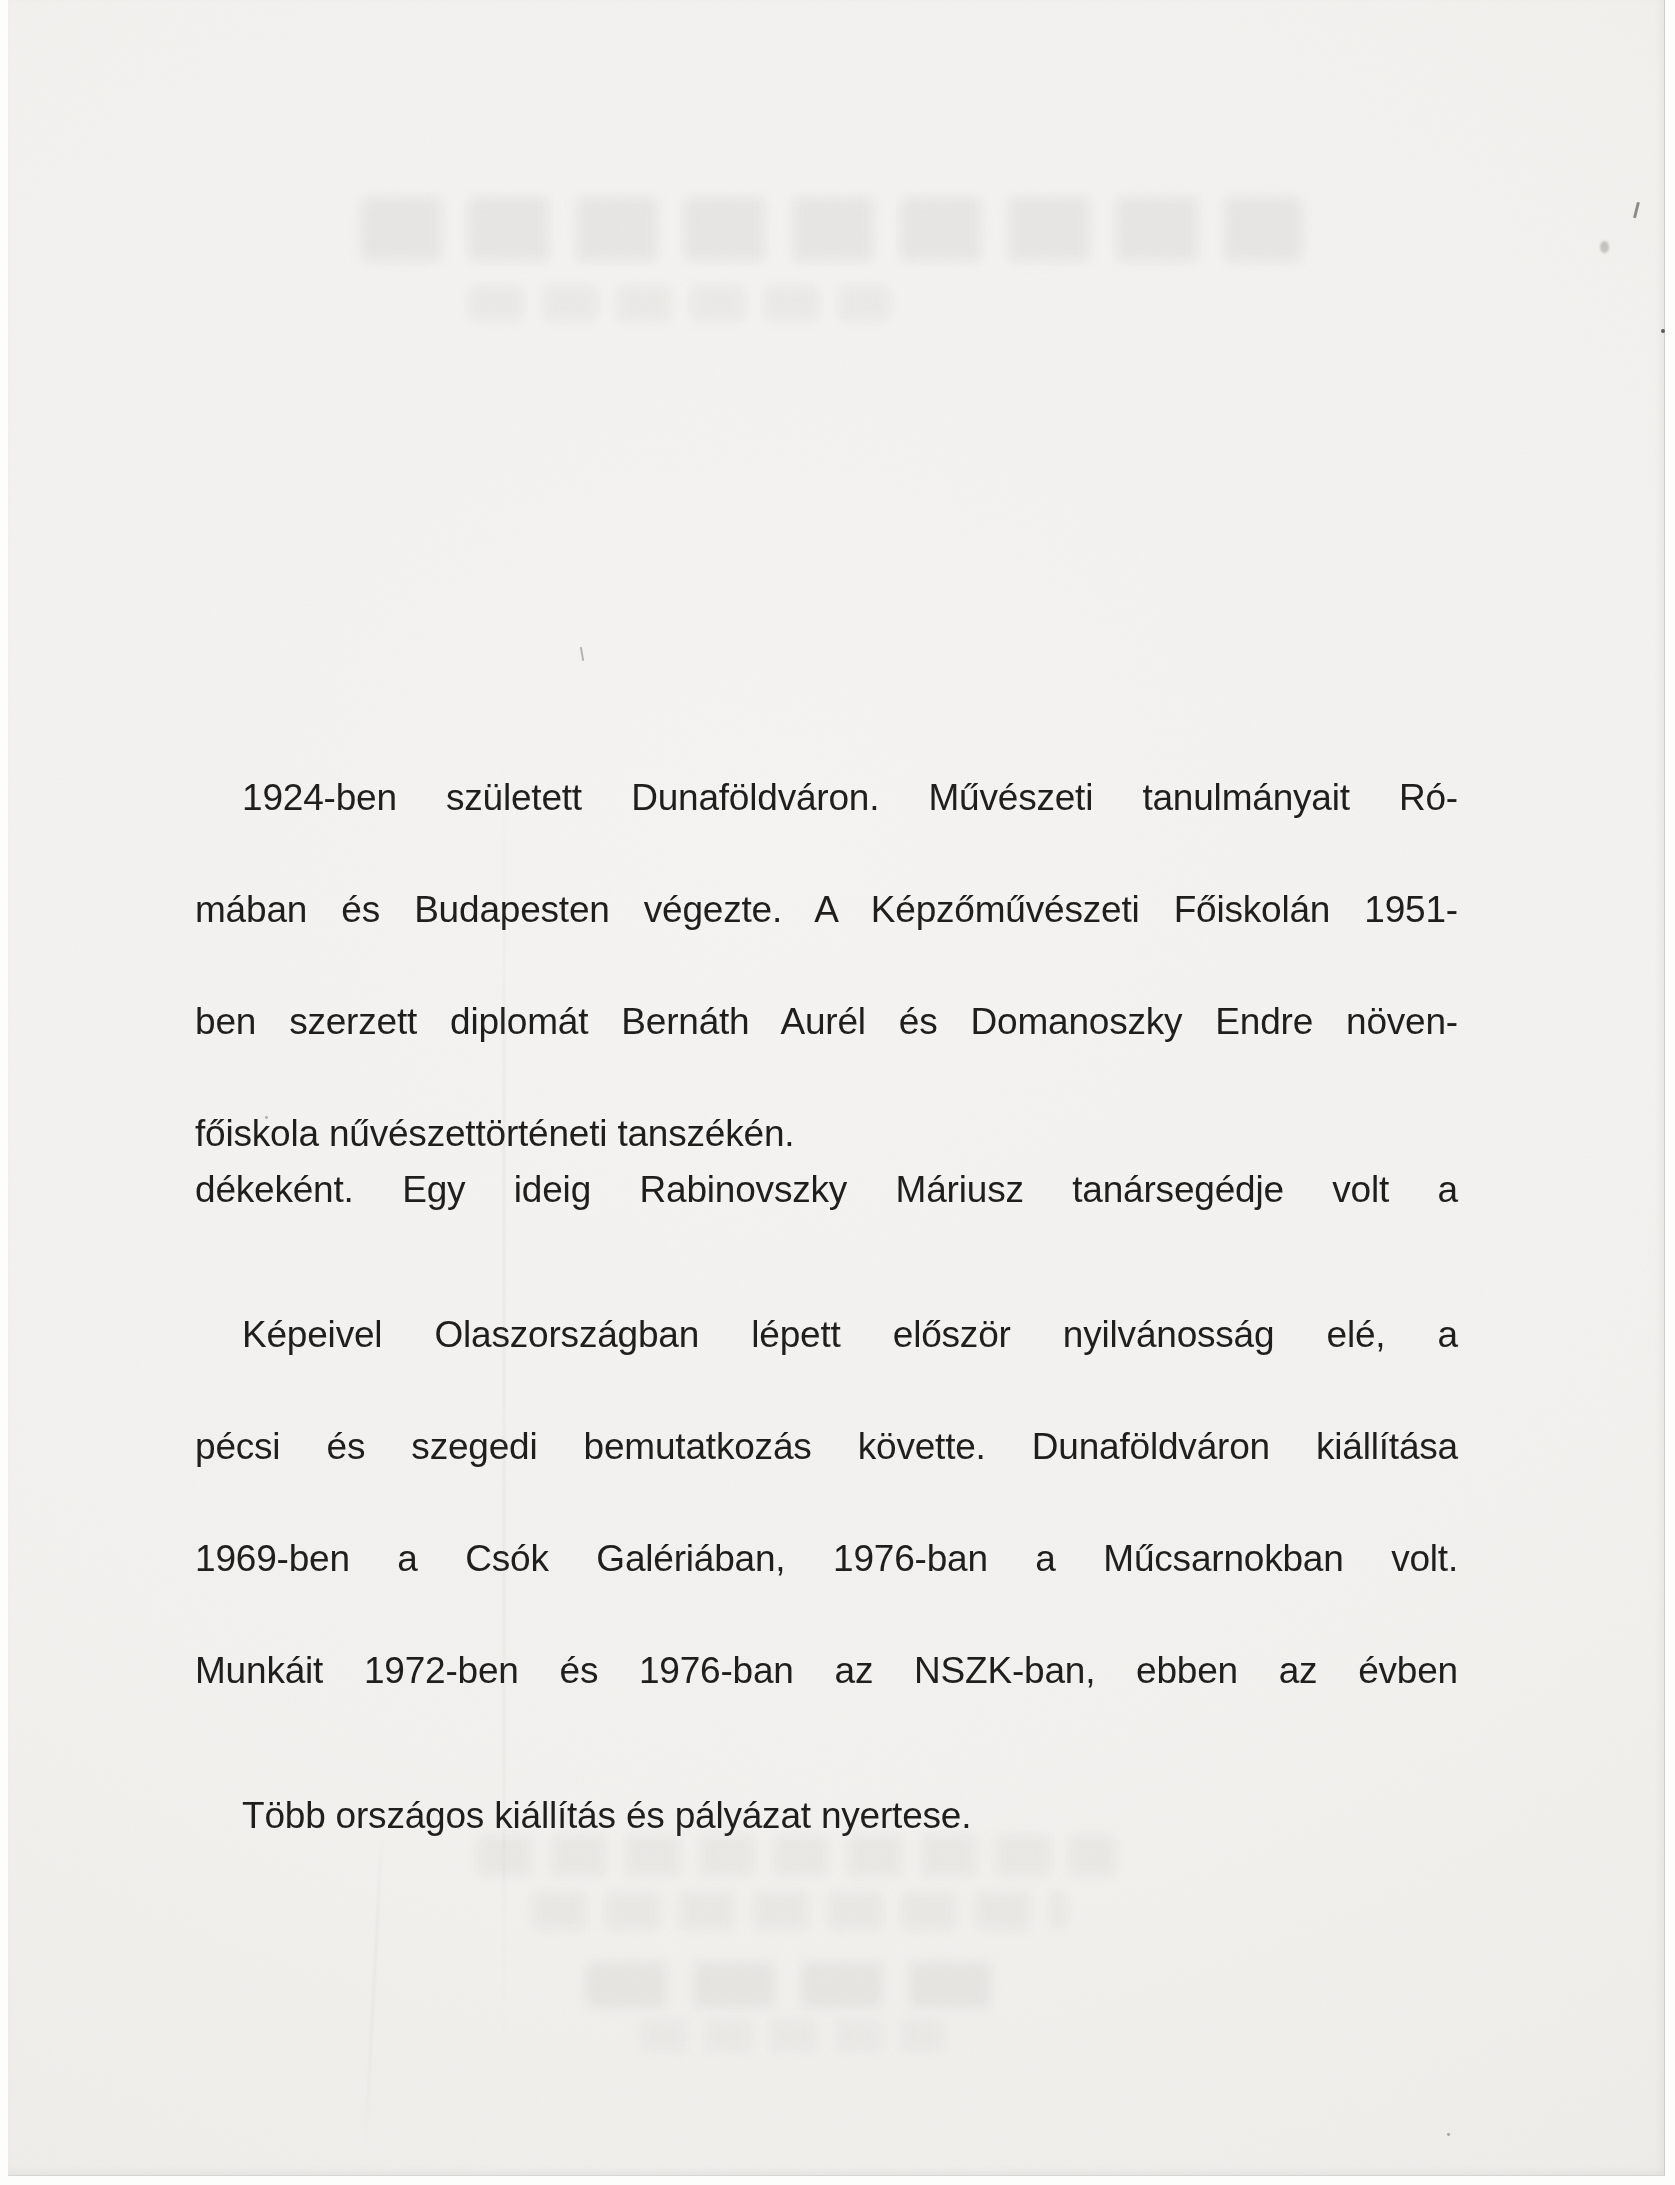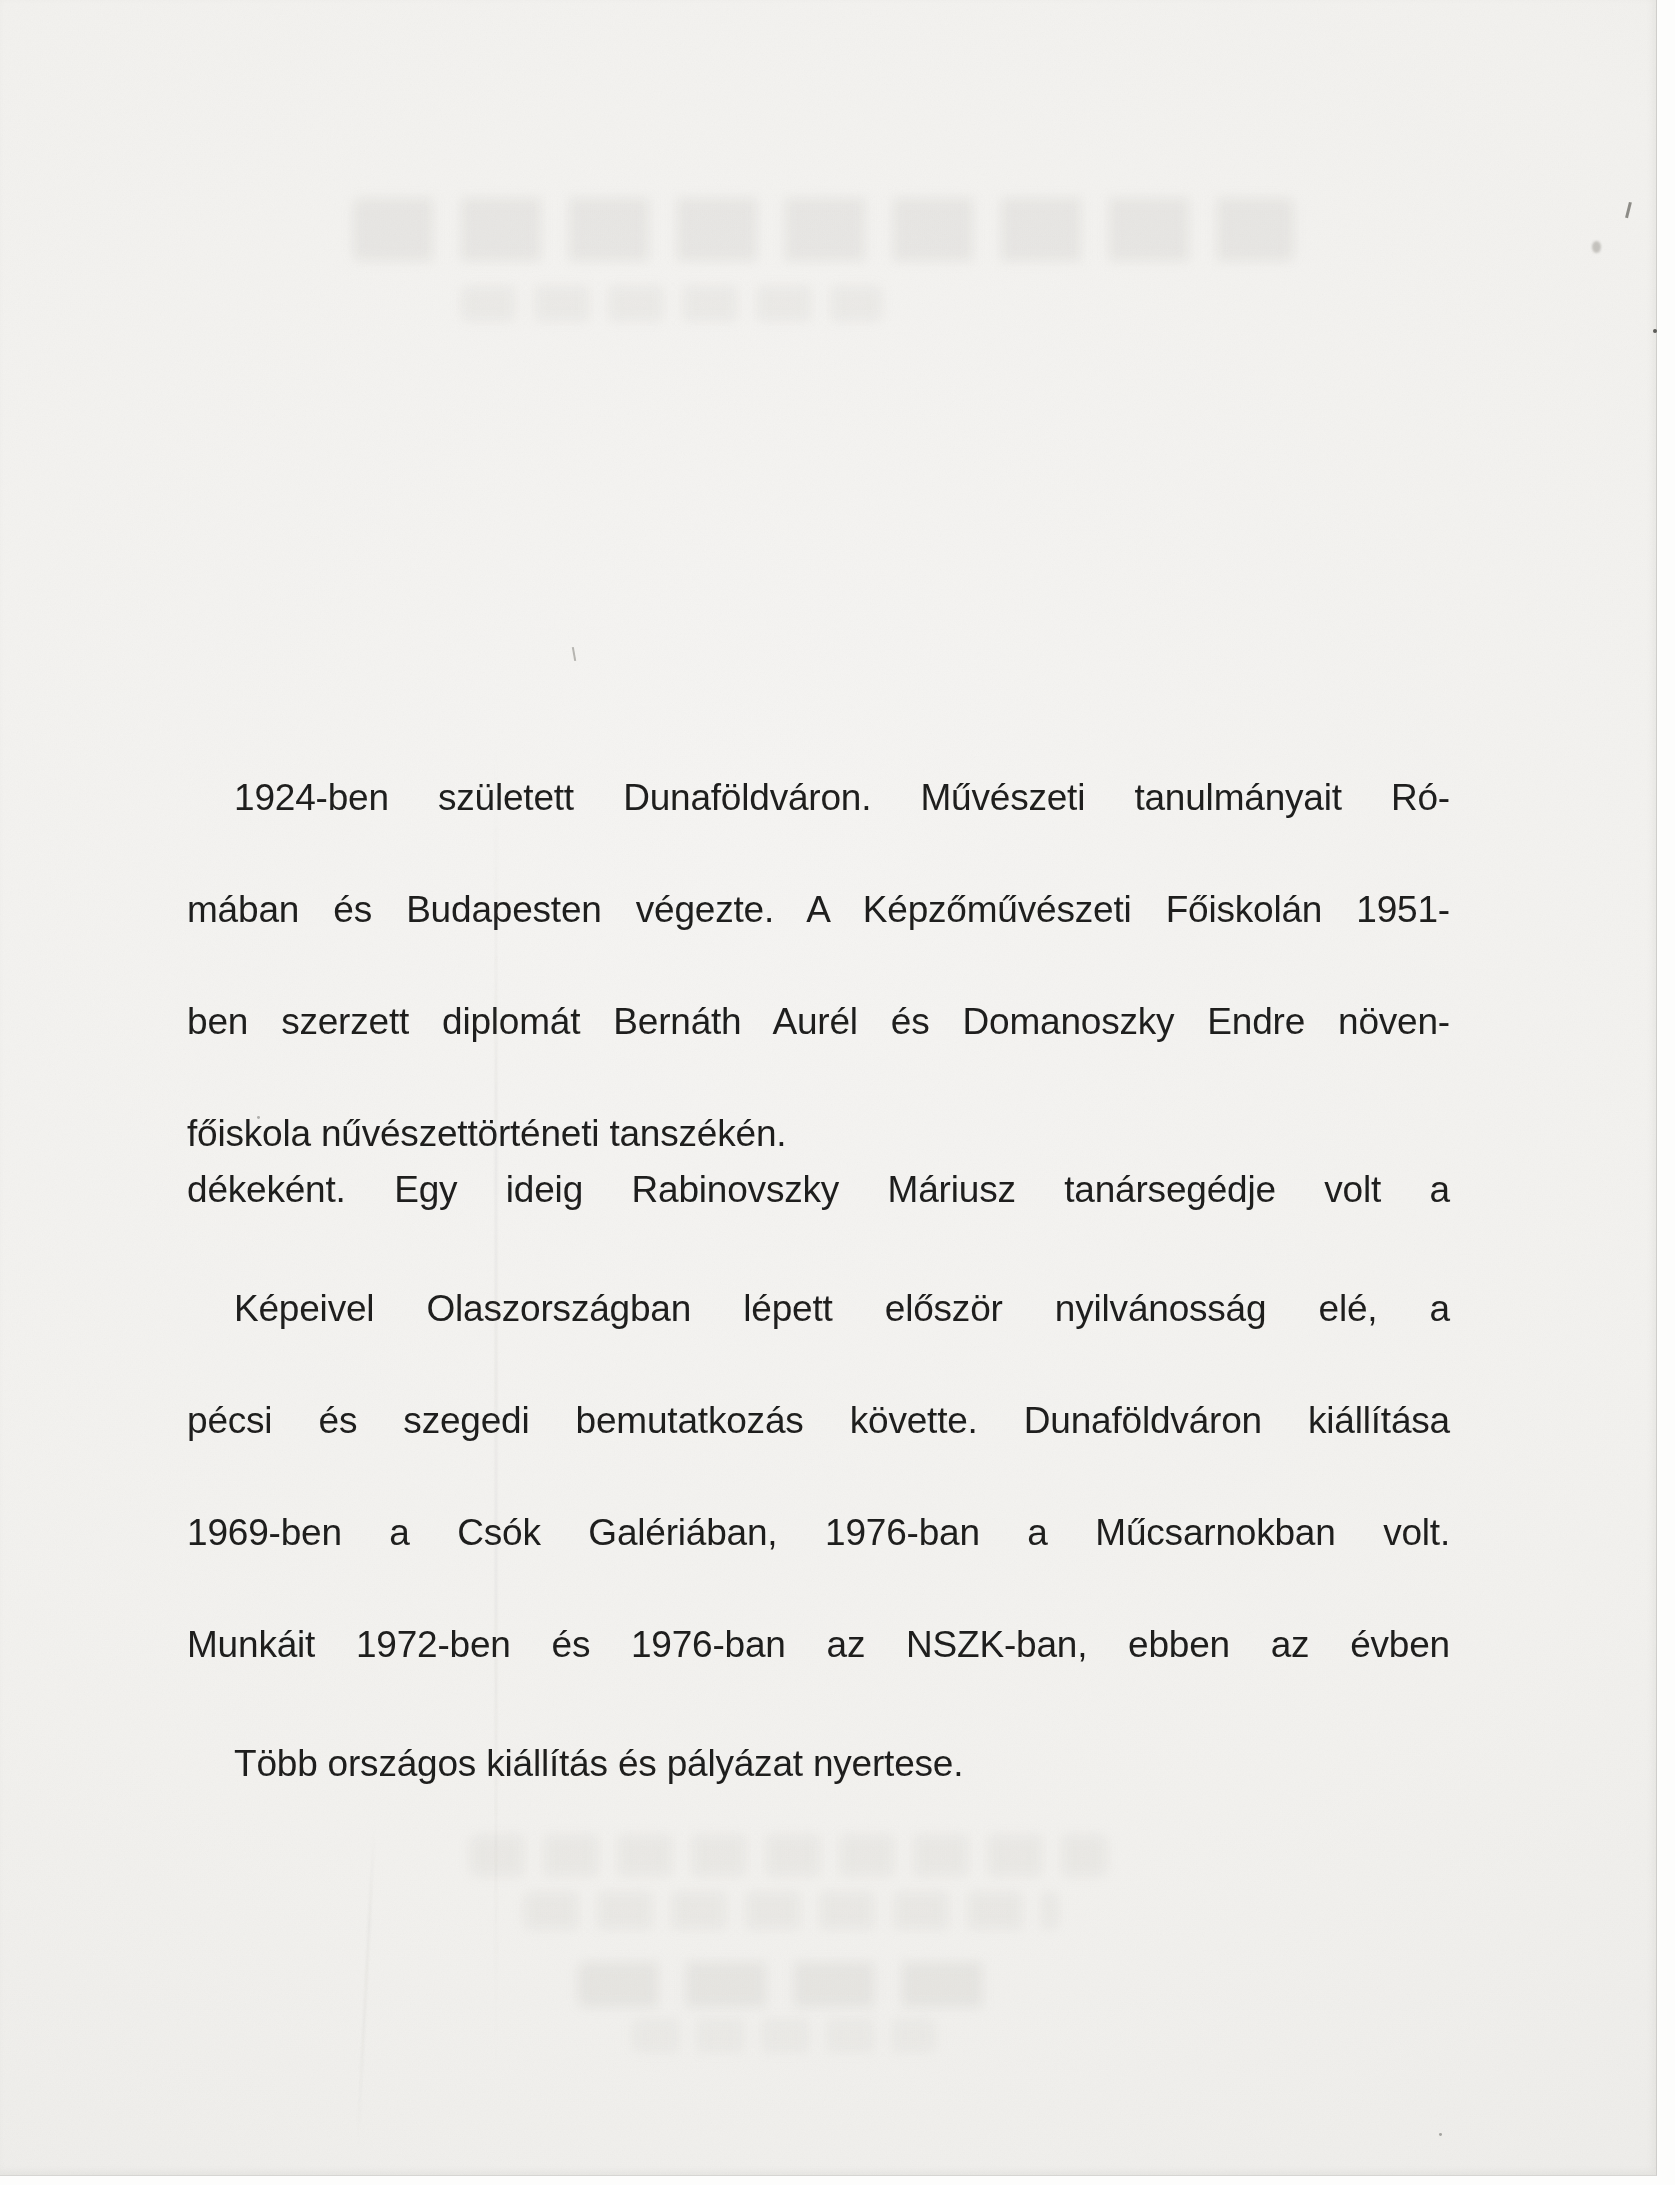--- a/index.html
+++ b/index.html
@@ -6,21 +6,21 @@
     margin: 0;
     padding: 0;
     width: 1675px;
     height: 2186px;
     overflow: hidden;
     background: #fdfdfc; 
     font-family: "Liberation Sans", "DejaVu Sans", sans-serif;
   }
   .paper {
     position: absolute;
-    left: 0; top: 0;
+    left: 8px; top: 0;
     width: 1656px;
     height: 2175px;
     background:
       radial-gradient(ellipse 130% 90% at 45% 38%, #f5f4f2 0%, #f2f1ee 55%, #edecE9 85%, #e9e8e5 100%);
     border-right: 1px solid #cfcecb;
     border-bottom: 1px solid #d6d5d2;
     box-shadow: inset -2.9px -2.9px 7.8px rgba(140,138,132,0.10);
   }
   .grain {
     position: absolute;
@@ -32,21 +32,21 @@
     position: absolute;
     left: 187px;
     top: 770px;
     width: 1263px;
     color: #1b1b1a;
     font-size: 37px;
     line-height: 56px;
     letter-spacing: -0.2px;
   }
   .para { margin: 0; }
-  .para + .para { margin-top: 7px; }
+  .para + .para { margin-top: 33px; }
   .ln { text-align: justify; }
   .ln.j::after {            
     content: "";
     display: inline-block;
     width: 100%;
     height: 0;
   }
   .ln.last { text-align: left; }
   .ln.ind { text-indent: 47px; }
   

